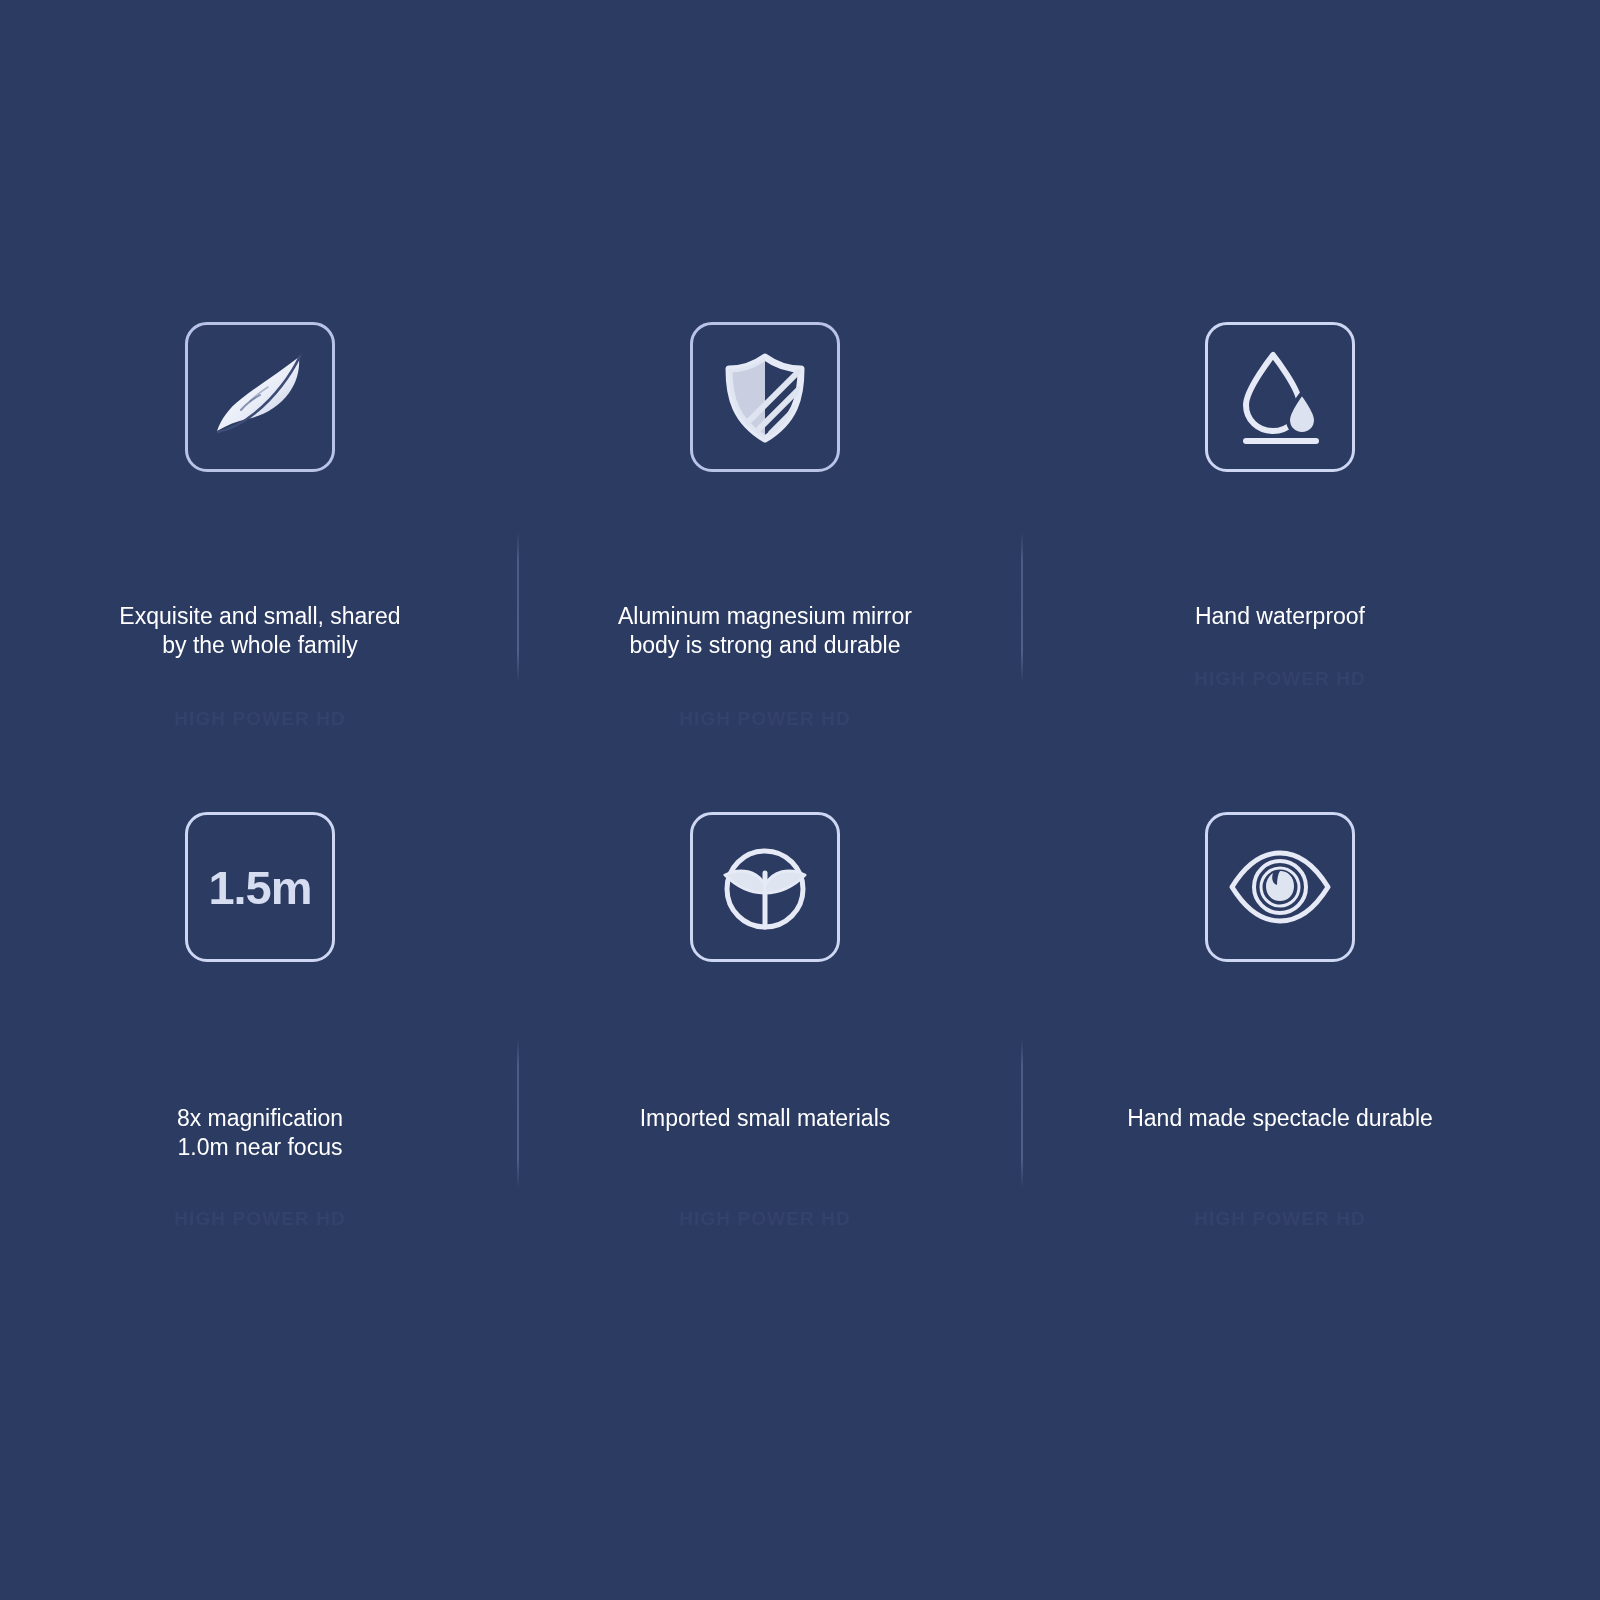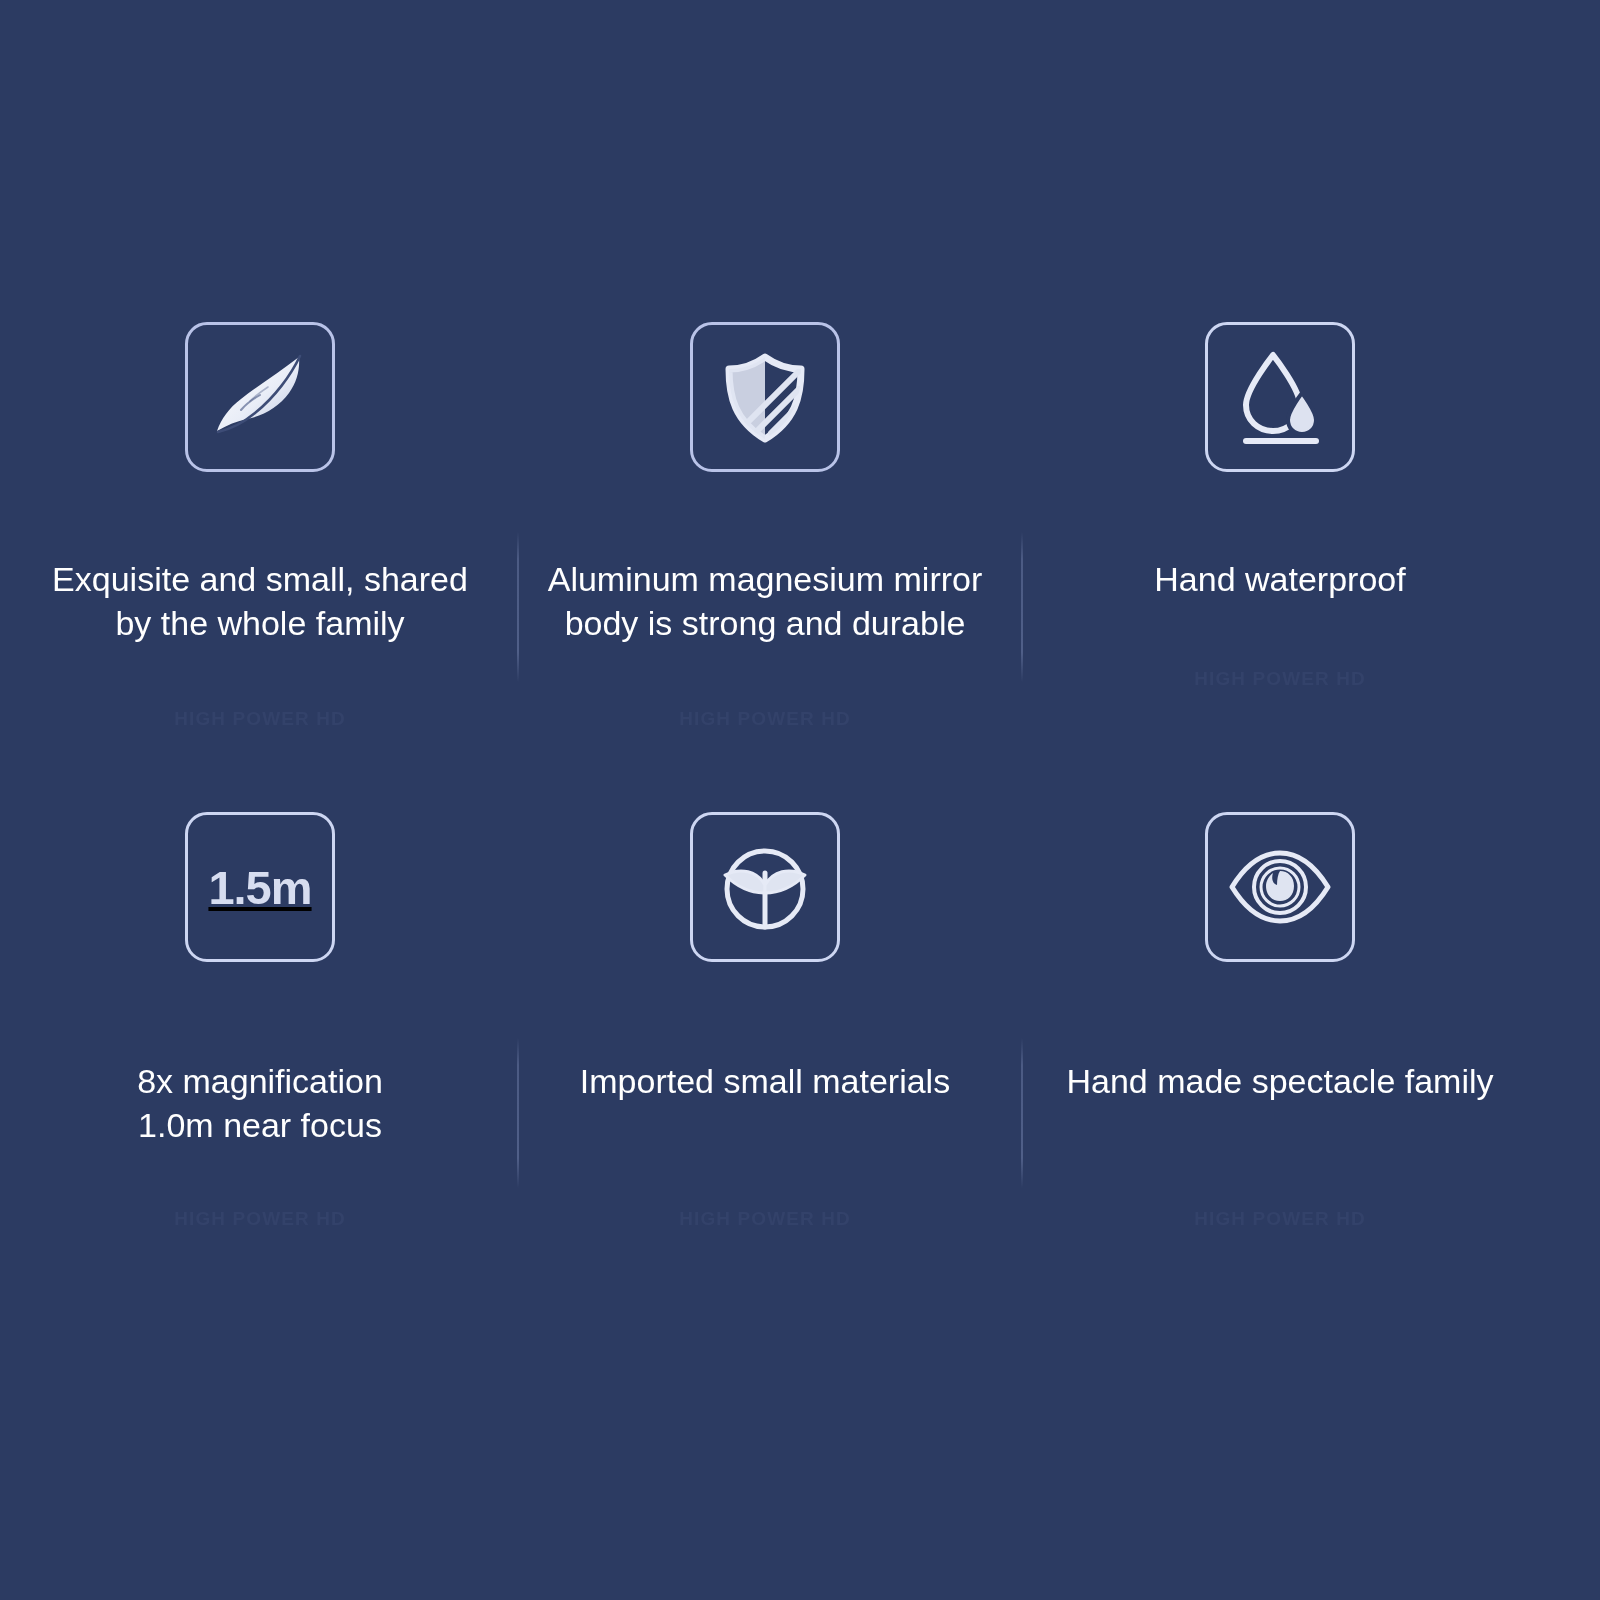--- a/index.html
+++ b/index.html
@@ -28,21 +28,20 @@
     position: absolute;
     width: 520px;
     box-sizing: border-box;
   }
   .icon-wrap {
     position: absolute;
     left: 0;
     width: 520px;
     display: flex;
     justify-content: center;
-    text-decoration: underline;
   }
   .icon-box {
     width: 150px;
     height: 150px;
     border: 3px solid #b9c3e8;
     border-radius: 22px;
     box-sizing: border-box;
     display: flex;
     align-items: center;
     justify-content: center;
@@ -61,25 +60,26 @@
     font-family: "Liberation Sans", sans-serif;
     line-height: 1;
   }
 
   .caption {
     position: absolute;
     left: 0;
     width: 520px;
     text-align: center;
     color: #ffffff;
-    font-size: 34px;
+    font-size: 23px;
     line-height: 1.28;
     font-family: "Liberation Sans", sans-serif;
     font-weight: 400;
     white-space: pre-line;
+    margin-top: 44px;
   }
 
   .watermark {
     position: absolute;
     left: 0;
     width: 520px;
     text-align: center;
     color: #39487096;
     font-size: 19px;
     font-weight: 700;
@@ -215,20 +215,20 @@
     <div class="icon-wrap">
       <div class="icon-box plain">
         <svg width="112" height="112" viewBox="0 0 112 112">
           <path d="M8 56 C24 30 40 22 56 22 C72 22 88 30 104 56 C88 82 72 90 56 90 C40 90 24 82 8 56 Z" fill="none" stroke="#e6eaf6" stroke-width="5" stroke-linejoin="round"></path>
           <circle cx="56" cy="56" r="26" fill="none" stroke="#e6eaf6" stroke-width="4"></circle>
           <circle cx="56" cy="56" r="19" fill="none" stroke="#e6eaf6" stroke-width="3"></circle>
           <path d="M56 40 C64 40 70 46 70 55 C70 64 64 70 56 70 C48 70 42 64 42 55 C42 50 45 45 49 42 C47 48 49 53 53 54 C53 48 54 43 56 40 Z" fill="#dfe4f1"></path>
         </svg>
       </div>
     </div>
-    <div class="caption">Hand made spectacle family</div>
+    <div class="caption">Hand made spectacle durable</div>
     <div class="watermark">HIGH POWER HD</div>
   </div>
 
   <div class="divider" style="left:517px; top:1038px; height:150px;"></div>
   <div class="divider" style="left:1021px; top:1038px; height:150px;"></div>
 
 </div>
 
 </body></html>

